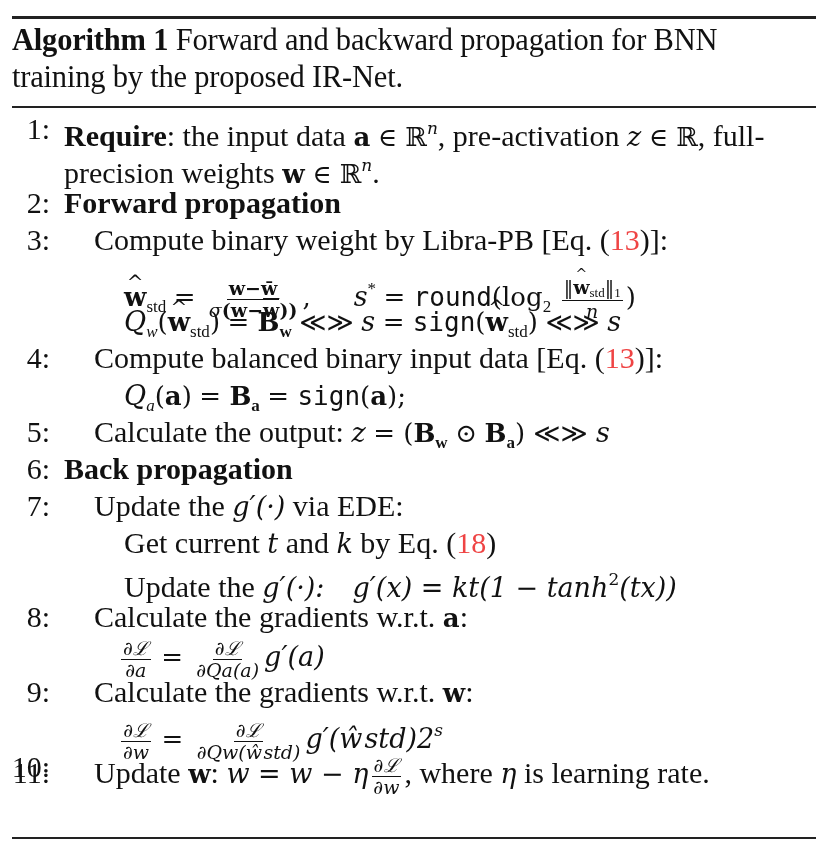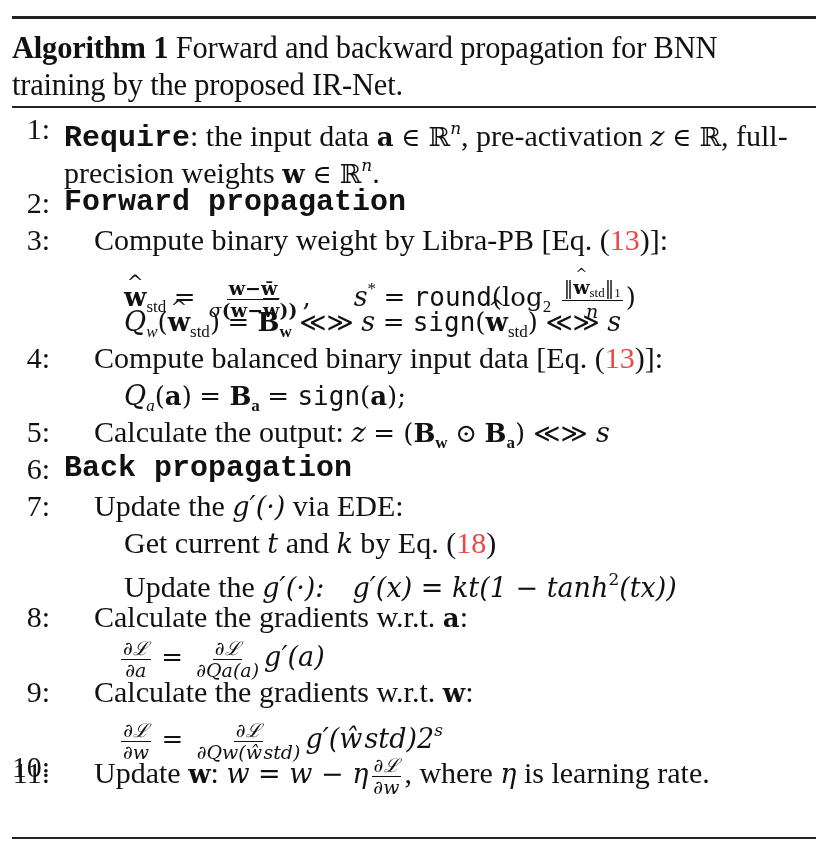--- a/index.html
+++ b/index.html
@@ -7,33 +7,33 @@
       width: 832px; height: 856px; position: relative; overflow: hidden;
       font-family: "Liberation Serif", "DejaVu Serif", serif;
       color: #111111;
     }
     .rule { position: absolute; left: 12px; width: 804px; background: #222; }
     .rule.top { top: 16px; height: 3px; }
     .rule.mid { top: 106px; height: 2px; }
     .rule.bot { top: 837px; height: 2px; }
     .caption {
       position: absolute; left: 12px; top: 22px; width: 810px;
-      font-size: 30.5px; line-height: 37px; letter-spacing: -0.2px; margin-top: 8px;
+      font-size: 30.5px; line-height: 37px; letter-spacing: -0.2px;
     }
     .caption b { font-weight: bold; }
     .line {
       position: absolute; left: 0; width: 832px; height: 37px;
       font-size: 30px; line-height: 37px; white-space: nowrap;
     }
     .num { position: absolute; text-align: right; width: 50px; left: 0; }
     .body { position: absolute; }
     .l0 { left: 64px; }
     .l1 { left: 94px; }
     .l2 { left: 124px; }
-    .bold { font-weight: bold; font-family: Liberation Mono, monospace; }
+    .bold { font-weight: bold; }
     .ref { color: #ef4444; }
     .mi { font-style: italic; font-family: "DejaVu Serif", "Liberation Serif", serif; font-size: 27px; }
     .vb { font-weight: bold; font-family: "DejaVu Serif", "Liberation Serif", serif; font-size: 26px; }
     .tt { font-family: "DejaVu Sans Mono", "Liberation Mono", monospace; font-size: 26px; margin-top: 36px; }
     .rm { font-family: "DejaVu Serif", "Liberation Serif", serif; font-size: 26px; text-align: center; }
     .sub { font-size: 17px; vertical-align: -6px; font-family: "Liberation Serif", serif; font-style: normal; font-weight: normal; }
     .sup { font-size: 17px; vertical-align: 12px; }
     .frac {
       display: inline-flex; flex-direction: column; align-items: center;
       vertical-align: middle; margin: 0 3px; line-height: 1;

